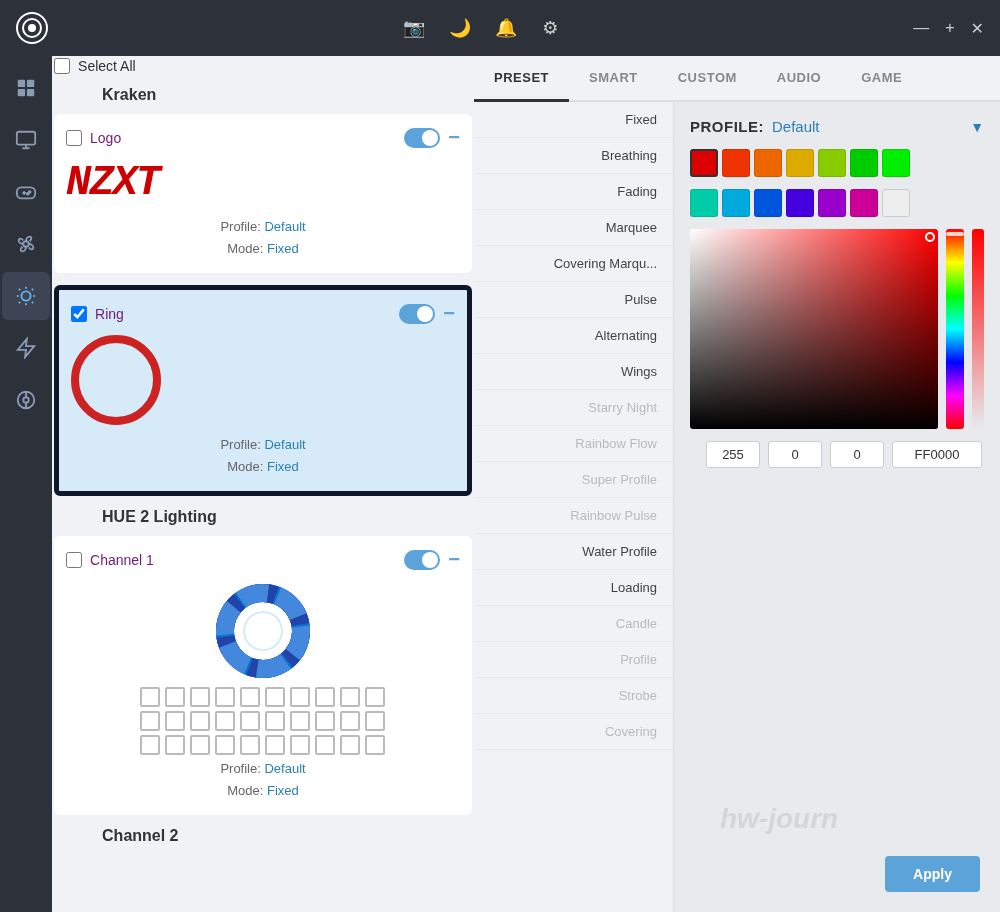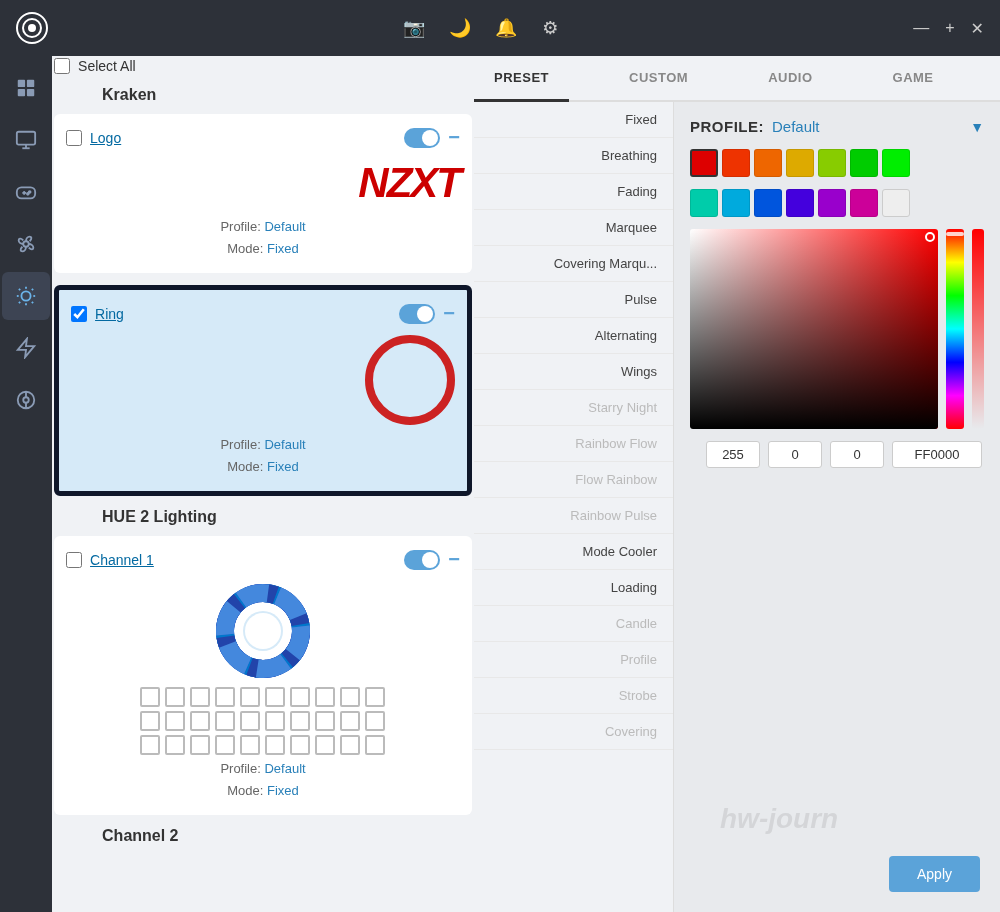--- a/index.html
+++ b/index.html
@@ -77,40 +77,40 @@
       padding: 12px;
       margin-bottom: 12px;
     }
     .device-card.selected { background: #d6eaf8; border: 5px solid #0f172a; }
 
     .device-header {
       display: flex; align-items: center; gap: 8px;
       margin-bottom: 10px;
     }
     .device-header input[type="checkbox"] { width: 16px; height: 16px; cursor: pointer; }
-    .device-name { font-size: 14px; font-weight: 500; color: #0369a1; flex: 1; text-decoration: underline; }
+    .device-name { font-size: 14px; font-weight: 500; color: #701a75; flex: 1; }
     .toggle-switch {
       width: 36px; height: 20px;
       border-radius: 10px;
       position: relative;
       cursor: pointer;
     }
     .toggle-switch.on { background: #5ba3d9; }
     .toggle-switch::after {
       content: '';
       position: absolute;
       width: 16px; height: 16px;
       background: white;
       border-radius: 50%;
       top: 2px;
     }
     .toggle-switch.on::after { right: 2px; }
     .minus-btn { color: #5ba3d9; font-size: 20px; font-weight: bold; cursor: pointer; margin-left: auto; }
 
-    .device-preview { display: flex; align-items: center; justify-content: flex-end; margin: 10px 0; }
+    .device-preview { display: flex; align-items: center; justify-content: flex-start; margin: 10px 0; font-family: Liberation Mono, monospace; }
 
     
     .nzxt-logo {
       font-size: 42px; font-weight: 900;
       color: #cc0000;
       letter-spacing: -2px;
       font-style: italic;
     }
 
     
@@ -137,21 +137,20 @@
       background: #e8eaed;
       display: flex;
       flex-direction: column;
     }
 
     
     .tabs {
       display: flex;
       background: #f0f2f5;
       border-bottom: 2px solid #ddd;
-      gap: 40px;
     }
     .tab {
       padding: 14px 20px;
       font-size: 13px;
       font-weight: 600;
       color: #888;
       cursor: pointer;
       letter-spacing: 0.5px;
       text-transform: uppercase;
     }
@@ -261,21 +260,21 @@
     }
 
     
     .apply-btn {
       background: #5ba3d9;
       color: white;
       border: none;
       padding: 10px 28px;
       border-radius: 4px;
       font-size: 14px;
-      font-weight: 400;
+      font-weight: 700;
       cursor: pointer;
       position: absolute;
       bottom: 20px;
       right: 20px;
     }
 
     .right-content { display: flex; flex: 1; position: relative; overflow: hidden; }
 
     
     .watermark {
@@ -497,41 +496,42 @@
     <div style="margin-top:8px;">
       <div class="section-title">Channel 2</div>
     </div>
 
   </div>
 
   <div class="right-panel">
 
     <div class="tabs">
       <div class="tab active">PRESET</div>
+      <div class="tab">SMART</div>
       <div class="tab">CUSTOM</div>
       <div class="tab">AUDIO</div>
       <div class="tab">GAME</div>
     </div>
 
     <div class="right-content">
 
       <div class="effects-column">
         <div class="effect-item">Fixed</div>
         <div class="effect-item">Breathing</div>
         <div class="effect-item">Fading</div>
         <div class="effect-item">Marquee</div>
         <div class="effect-item">Covering Marqu...</div>
         <div class="effect-item">Pulse</div>
         <div class="effect-item">Alternating</div>
         <div class="effect-item">Wings</div>
         <div class="effect-item disabled">Starry Night</div>
         <div class="effect-item disabled">Rainbow Flow</div>
-        <div class="effect-item disabled">Flow Rainbow</div>
+        <div class="effect-item disabled">Super Profile</div>
         <div class="effect-item disabled">Rainbow Pulse</div>
-        <div class="effect-item">Mode Cooler</div>
+        <div class="effect-item">Water Profile</div>
         <div class="effect-item">Loading</div>
         <div class="effect-item disabled">Candle</div>
         <div class="effect-item disabled">Profile</div>
         <div class="effect-item disabled">Strobe</div>
         <div class="effect-item disabled">Covering</div>
       </div>
 
       <div class="color-panel">
 
         <div class="profile-row">

